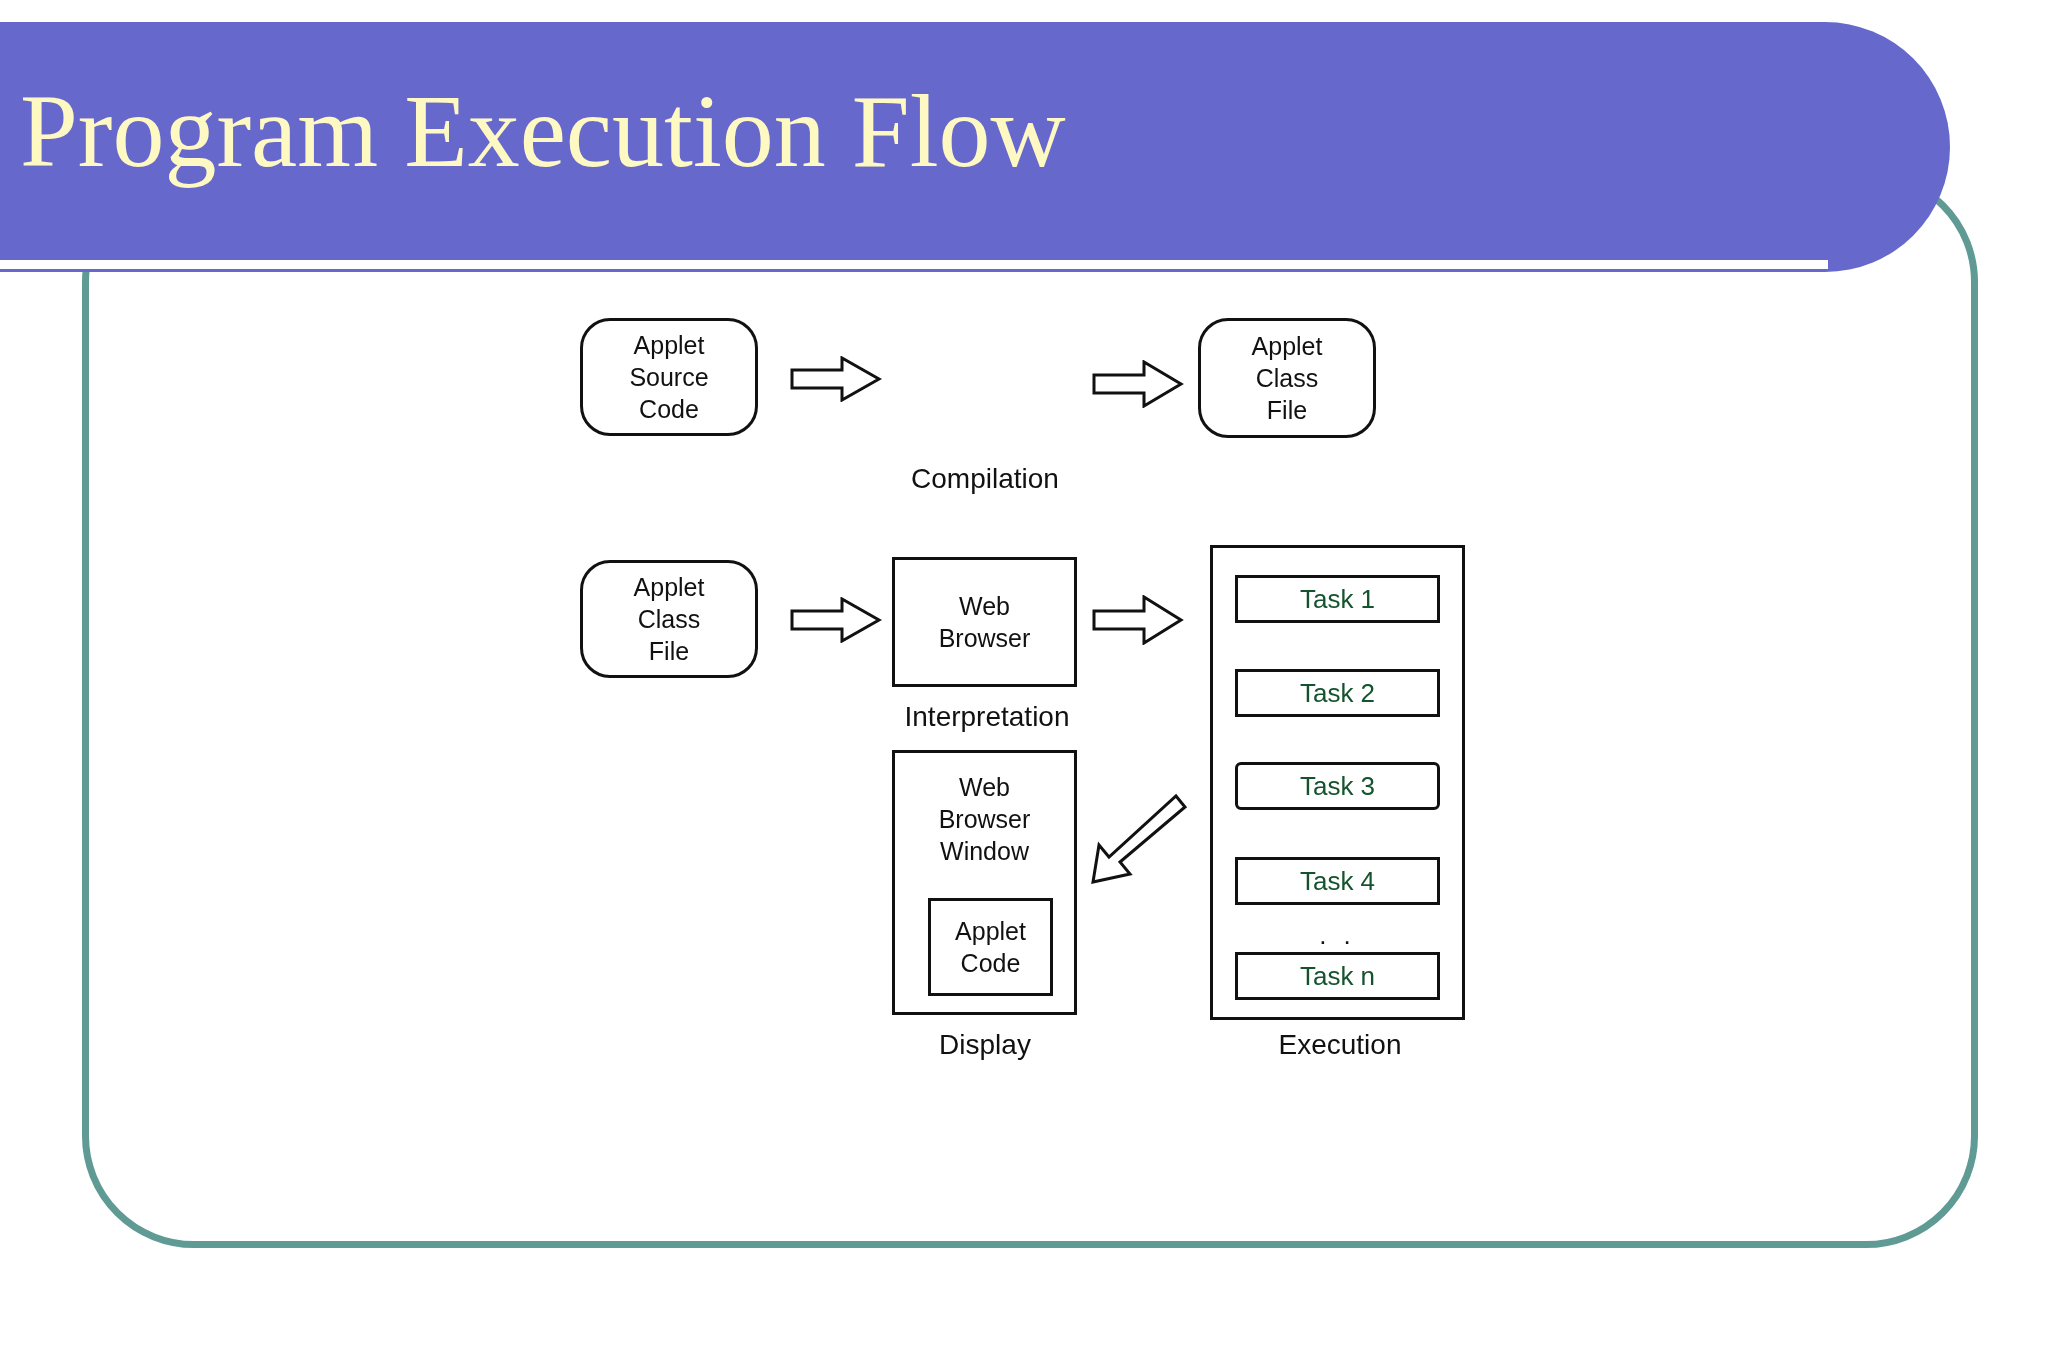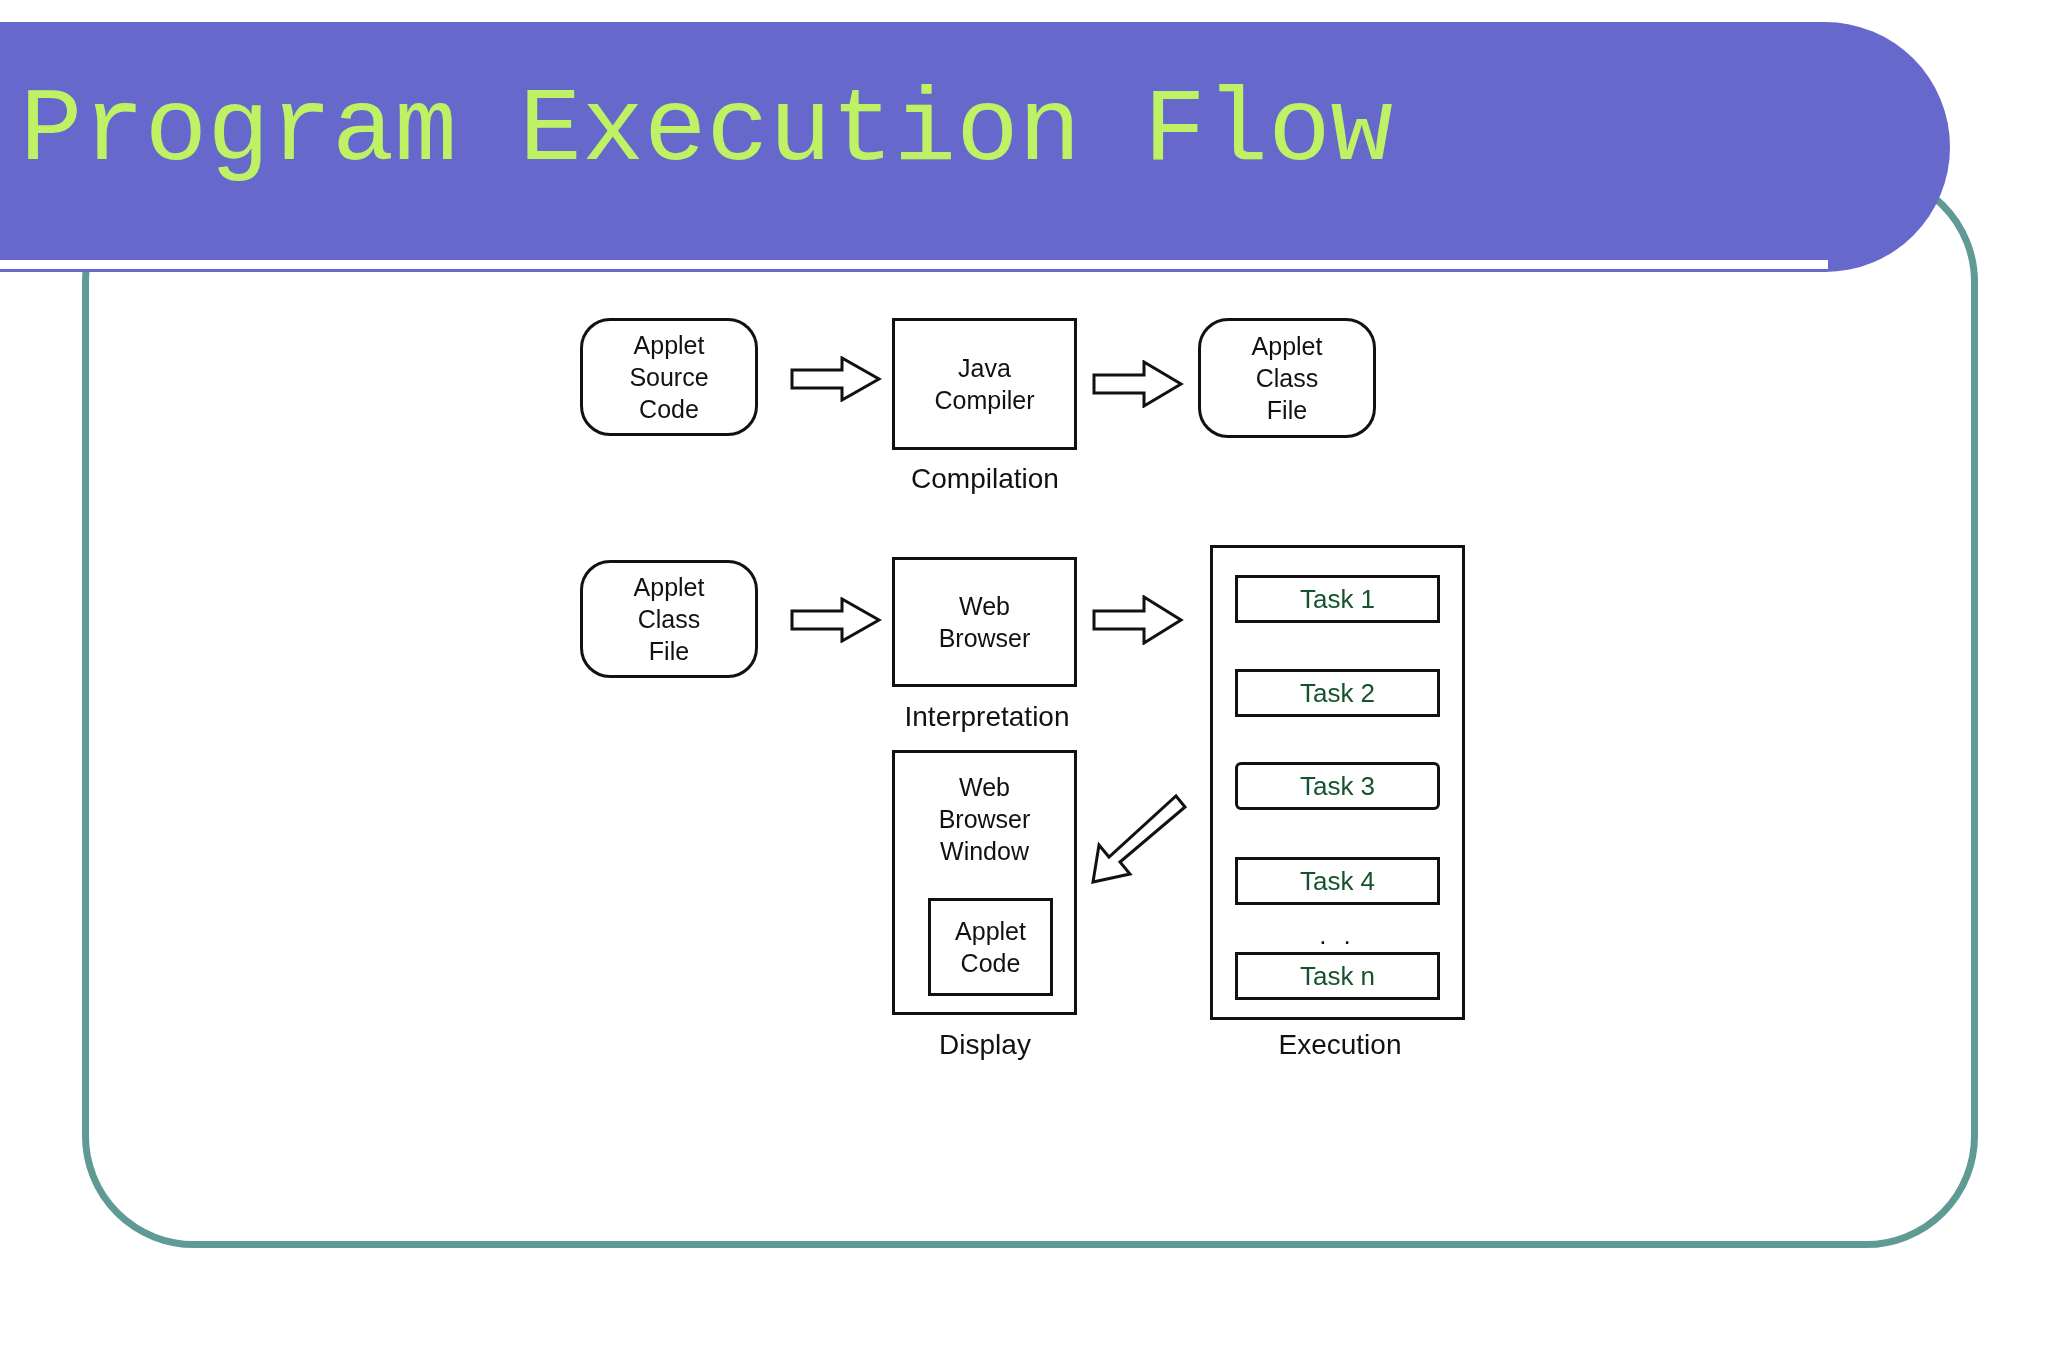--- a/index.html
+++ b/index.html
@@ -35,27 +35,27 @@
     top: 22px;
     width: 1990px;
     height: 250px;
     background: #6668cc;
     border-radius: 0 126px 126px 0;
   }
   .title-text {
     position: absolute;
     left: 60px;
     top: 34px;
-    color: #bef264;
+    color: #fef9c3;
     font-size: 104px;
     line-height: 150px;
     font-weight: normal;
     letter-spacing: 0px;
     white-space: nowrap;
-    font-family: Liberation Mono, monospace;
+    font-family: Liberation Serif, serif;
   }
   .title-rule {
     position: absolute;
     left: 0px;
     top: 238px;
     width: 1868px;
     height: 9px;
     background: #ffffff;
   }
 
@@ -139,24 +139,20 @@
   <div class="node rounded" style="left:0px; top:18px; width:178px; height:118px;">
     <span class="line">Applet</span>
     <span class="line">Source</span>
     <span class="line">Code</span>
   </div>
 
   <svg class="arrow-svg" style="left:210px; top:56px;" width="92" height="46" viewBox="0 0 92 46">
     <path d="M2,14 L52,14 L52,2 L89,23 L52,44 L52,32 L2,32 Z" fill="#ffffff" stroke="#111111" stroke-width="3" stroke-linejoin="miter"></path>
   </svg>
 
-  <div class="node" style="left:312px; top:18px; width:185px; height:132px;">
-    <span class="line">Java</span>
-    <span class="line">Compiler</span>
-  </div>
 
   <svg class="arrow-svg" style="left:512px; top:60px;" width="92" height="48" viewBox="0 0 92 48">
     <path d="M2,15 L52,15 L52,2 L89,24 L52,46 L52,33 L2,33 Z" fill="#ffffff" stroke="#111111" stroke-width="3" stroke-linejoin="miter"></path>
   </svg>
 
   <div class="node rounded" style="left:618px; top:18px; width:178px; height:120px;">
     <span class="line">Applet</span>
     <span class="line">Class</span>
     <span class="line">File</span>
   </div>

